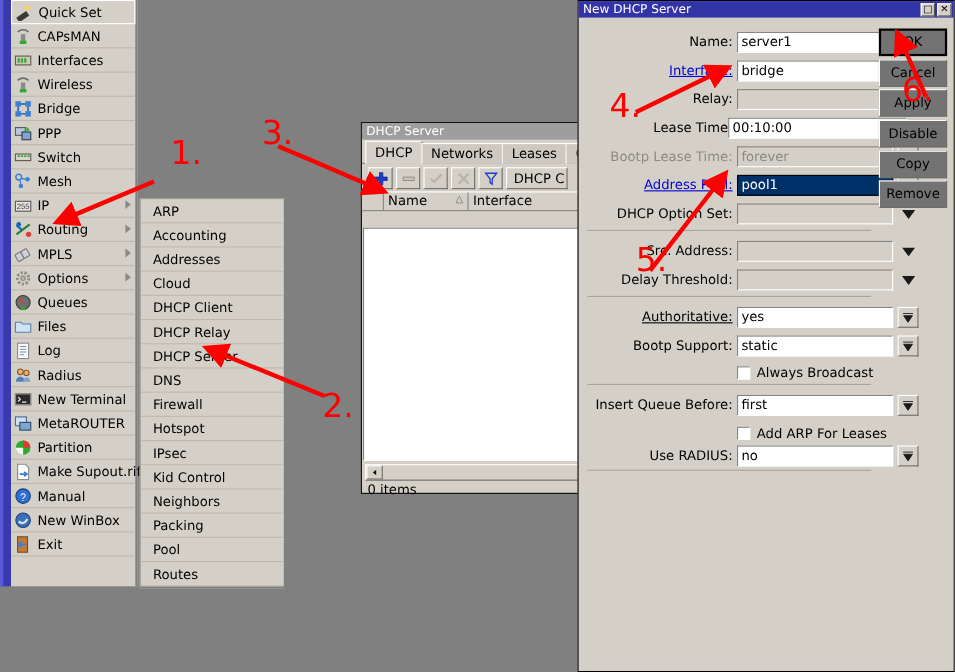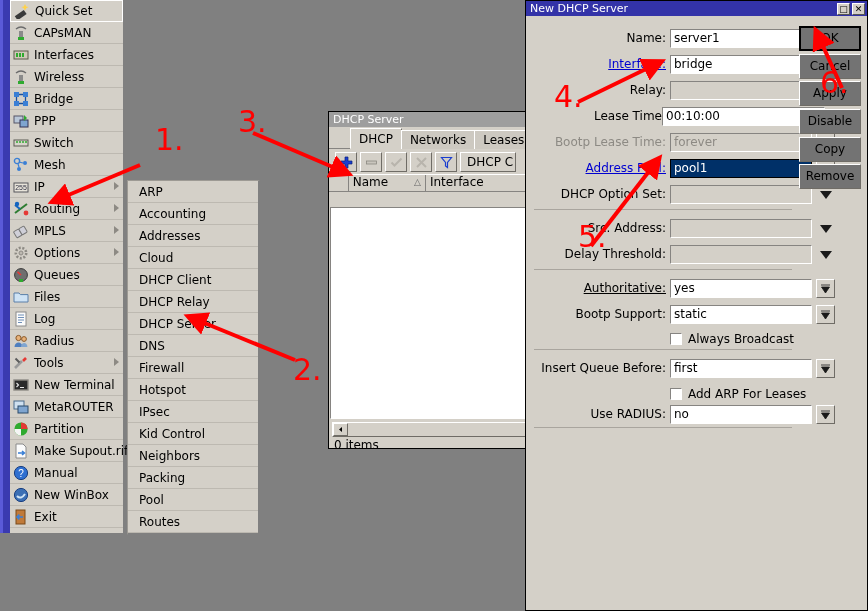--- a/index.html
+++ b/index.html
@@ -40,21 +40,21 @@
 
   
   .win{background:#d4d0c8;border:1px solid #000;box-sizing:border-box;}
   .titlebar{height:15px;background:#3333a8;color:#fff;font-size:11px;
      padding-left:4px;line-height:15px;display:flex;align-items:center;}
   .titlebar.inactive{background:#9e9e9e;color:#fff;}
   .tbtn{width:13px;height:12px;background:#d4d0c8;border:1px solid #fff;
      border-right-color:#555;border-bottom-color:#555;margin-left:2px;
      font-size:9px;line-height:10px;text-align:center;color:#000;box-sizing:border-box;}
 
-  .tabs{display:flex;height:22px;padding-left:21px;align-items:flex-end;}
+  .tabs{display:flex;height:22px;padding-left:3px;align-items:flex-end;}
   .tab{height:19px;line-height:19px;padding:0 8px;background:#cdc9c1;font-size:12px;
      border:1px solid #fff;border-right-color:#6f6c66;border-bottom:none;box-sizing:border-box;
      margin-right:-1px;}
   .tab.active{height:21px;line-height:21px;background:#d4d0c8;border-bottom:1px solid #d4d0c8;}
 
   .tbar{display:flex;gap:3px;padding:3px 4px 2px 6px;align-items:center;}
   .tbtn2{width:22px;height:20px;background:#d4d0c8;border:1px solid #fff;
      border-right-color:#6f6c66;border-bottom-color:#6f6c66;
      box-sizing:border-box;display:flex;align-items:center;justify-content:center;}
   .wide-btn{height:20px;background:#d4d0c8;border:1px solid #fff;
@@ -230,29 +230,20 @@
       <span class="ico"><svg width="16" height="16" viewBox="0 0 16 16">
           <circle cx="5.5" cy="5" r="2.6" fill="#e8b27a" stroke="#8a5a2a"></circle>
           <circle cx="11" cy="6" r="2.4" fill="#e8b27a" stroke="#8a5a2a"></circle>
           <path d="M1.5 14c0-3 2-4.6 4-4.6s4 1.6 4 4.6z" fill="#4f7fbf"></path>
           <path d="M8 14c0-2.6 1.6-4 3.2-4s3.2 1.4 3.2 4z" fill="#7fa5d0"></path>
         </svg></span>
       <span class="mlabel">Radius</span>
     </div>
     <div class="menu-row">
       <span class="ico"><svg width="16" height="16" viewBox="0 0 16 16">
-          <path d="M2 13l7-7" stroke="#9a9a9a" stroke-width="2.6"></path>
-          <path d="M13 3l-3 3" stroke="#e53935" stroke-width="2.6"></path>
-          <path d="M2.5 3.5l4 4" stroke="#5a5a5a" stroke-width="2"></path>
-        </svg></span>
-      <span class="mlabel">Tools</span>
-      <span class="arr"></span>
-    </div>
-    <div class="menu-row">
-      <span class="ico"><svg width="16" height="16" viewBox="0 0 16 16">
           <rect x="1" y="3" width="14" height="10" fill="#2a2a2a" stroke="#8d8a84" stroke-width="1.4"></rect>
           <path d="M3.5 6l2 2-2 2M7 10.5h4" stroke="#eaeaea" stroke-width="1.1" fill="none"></path>
         </svg></span>
       <span class="mlabel">New Terminal</span>
     </div>
     <div class="menu-row">
       <span class="ico"><svg width="16" height="16" viewBox="0 0 16 16">
           <rect x="1" y="2" width="10" height="8" fill="#cfe0f0" stroke="#4a6a8a"></rect>
           <rect x="5" y="7" width="10" height="7" fill="#7fa5d0" stroke="#2a4a6a"></rect>
         </svg></span>

